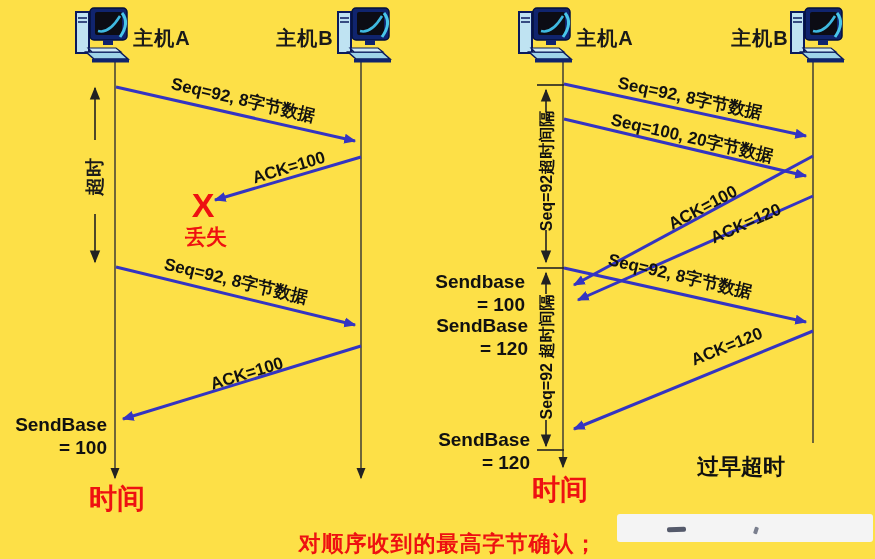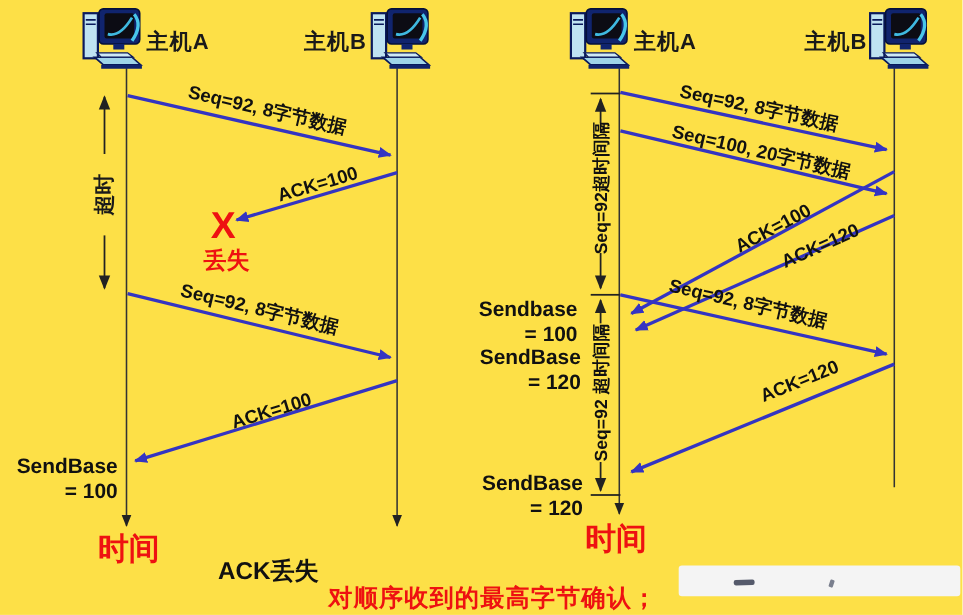--- a/index.html
+++ b/index.html
@@ -114,21 +114,20 @@
 
   <div class="lbl loss-x center" style="left:203px;top:205px;color:#ee1111">X</div>
   <div class="lbl loss-word red-serif center" style="left:206px;top:237px;color:#ee1111">丢失</div>
 
   <div class="lbl sendbase" style="left:12px;top:413px;width:95px">
     <div>SendBase</div>
     <div>= 100</div>
   </div>
 
   <div class="lbl time-label red-serif center" style="left:117px;top:499px;color:#ee1111">时间</div>
-  <div class="lbl caption center" style="left:244px;top:519px">ACK丢失</div>
 
   <div class="lbl host-label center" style="left:605px;top:38px">主机A</div>
   <div class="lbl host-label center" style="left:760px;top:38px">主机B</div>
 
   <div class="lbl vlabel" style="left:547px;top:171px;transform:translate(-50%,-50%) rotate(-90deg)">Seq=92超时间隔</div>
   <div class="lbl vlabel" style="left:547px;top:357px;transform:translate(-50%,-50%) rotate(-90deg)">Seq=92 超时间隔</div>
 
   <div class="lbl arrow-label rot" style="left:690px;top:98px;transform:translate(-50%,-50%) rotate(12deg)">Seq=92, 8字节数据</div>
   <div class="lbl arrow-label rot" style="left:692px;top:138px;transform:translate(-50%,-50%) rotate(13deg)">Seq=100, 20字节数据</div>
   <div class="lbl arrow-label rot" style="left:703px;top:208px;transform:translate(-50%,-50%) rotate(-28deg)">ACK=100</div>
@@ -143,20 +142,21 @@
   <div class="lbl sendbase" style="left:433px;top:314px;width:95px">
     <div>SendBase</div>
     <div>= 120</div>
   </div>
   <div class="lbl sendbase" style="left:435px;top:428px;width:95px">
     <div>SendBase</div>
     <div>= 120</div>
   </div>
 
   <div class="lbl time-label red-serif center" style="left:560px;top:490px;color:#ee1111">时间</div>
+  <div class="lbl caption red-serif center" style="left:741px;top:467px;color:#111;font-weight:600">过早超时</div>
 
   <div class="lbl footer-note red-serif center" style="left:448px;top:544px;color:#ee1111">对顺序收到的最高字节确认；</div>
 
   <div class="smudge-band"></div>
   <div class="smudge-dash"></div>
   <div class="smudge-dot"></div>
 
 </div>
 
 </body></html>

